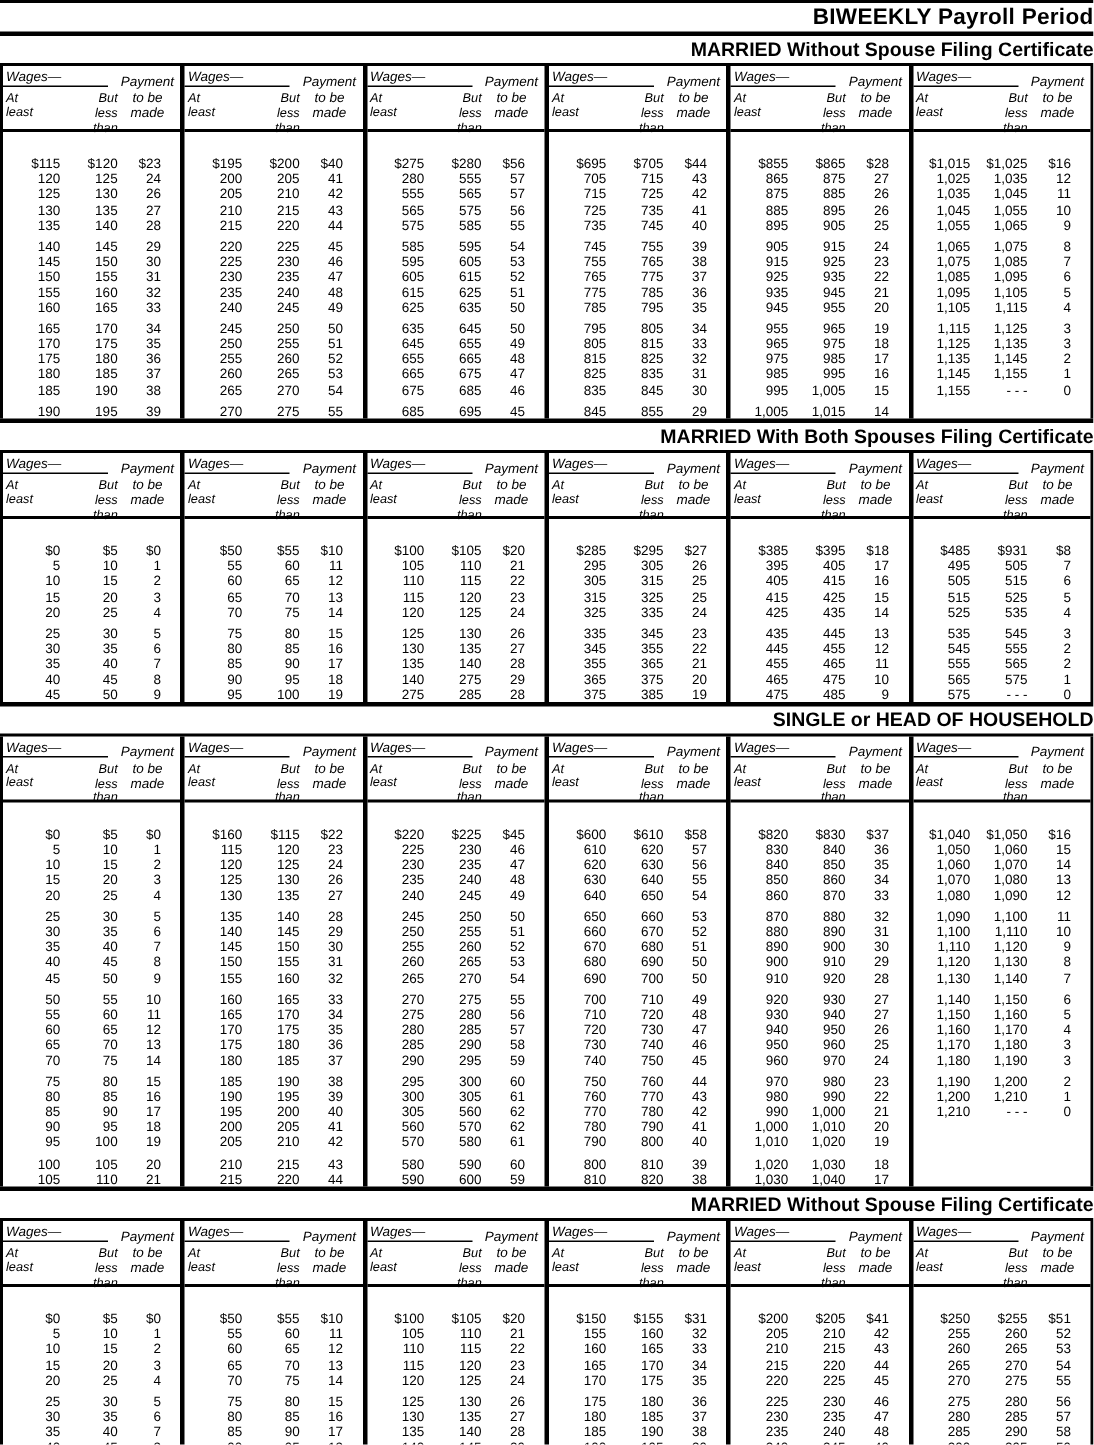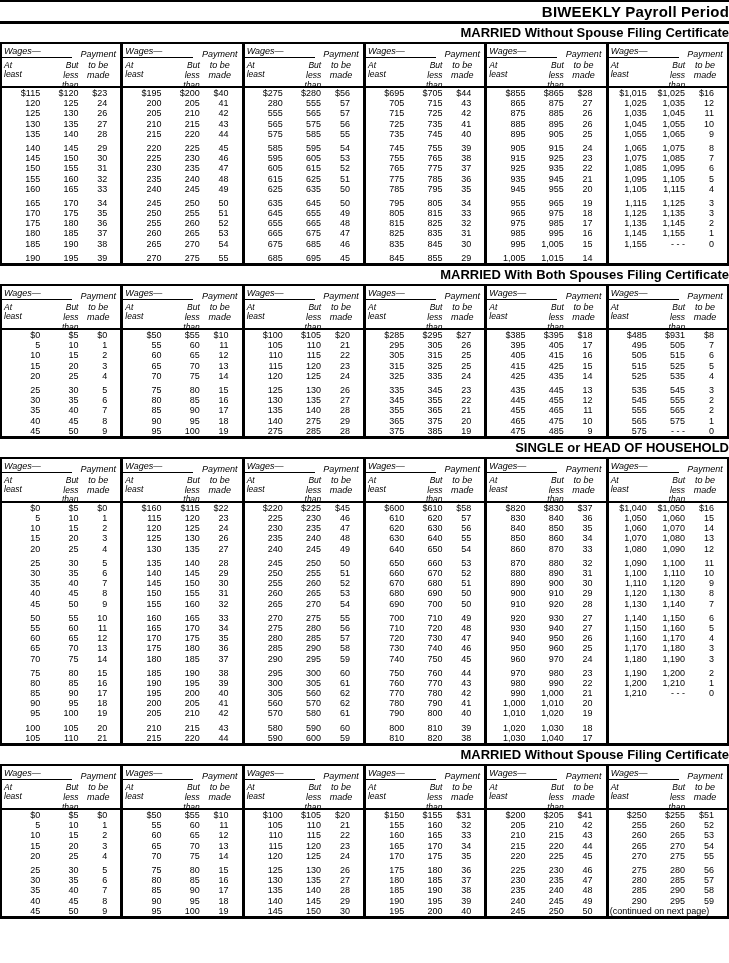--- a/index.html
+++ b/index.html
@@ -18,21 +18,21 @@
   .grp-header{height:42px;border-bottom:2.5px solid #000;display:flex;font-style:italic;}
   .gh-left{width:60%;display:flex;flex-direction:column;}
   .wages-label{font-size:9px;height:13px;line-height:14px;padding-left:2px;
                border-bottom:1.5px solid #000;margin-right:1px;}
   .subhead{flex:1;display:flex;font-size:8.5px;}
   .sh1{width:42%;text-align:left;padding:3px 0 16px 2px;line-height:1.1;}
   .sh2{width:58%;text-align:right;padding-top:3px;line-height:1.15;margin-left:40px;}
   .gh-right{width:40%;display:flex;align-items:center;justify-content:flex-end;
             font-size:9px;text-align:center;line-height:1.15;}
   .payment-label{width:44px;}
-  .grp-body{padding-top:0;font-size:9px;}
+  .grp-body{padding-top:16px;font-size:9px;}
   .row{display:flex;height:10.2px;line-height:10.4px;}
   .row.gap{margin-top:4px;}
   .c1{width:34%;text-align:right;padding-right:2px;box-sizing:border-box;}
   .c2{width:34%;text-align:right;padding-right:4px;box-sizing:border-box;}
   .c3{width:32%;text-align:right;padding-right:13px;box-sizing:border-box;}
   .note-row{font-size:9px;height:10.2px;line-height:11px;white-space:nowrap;padding-left:1px;}
 </style>
 </head>
 <body>
 

